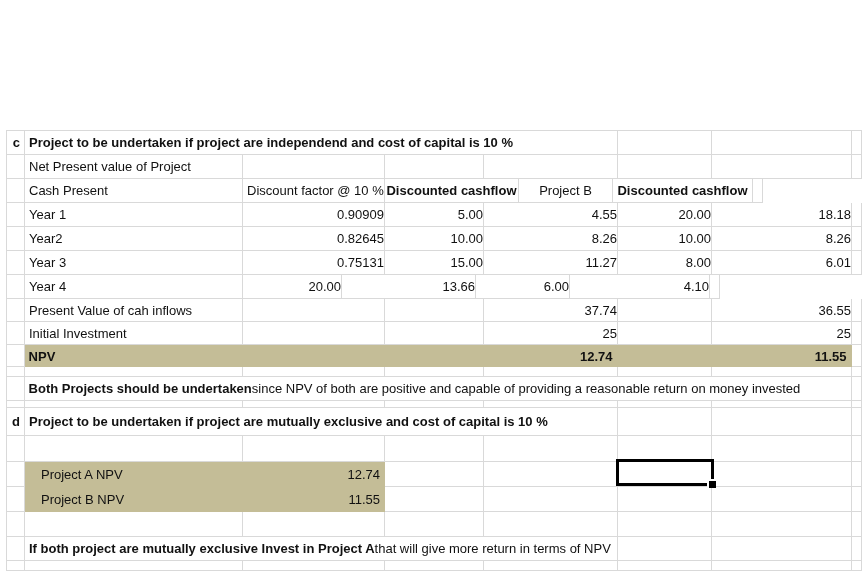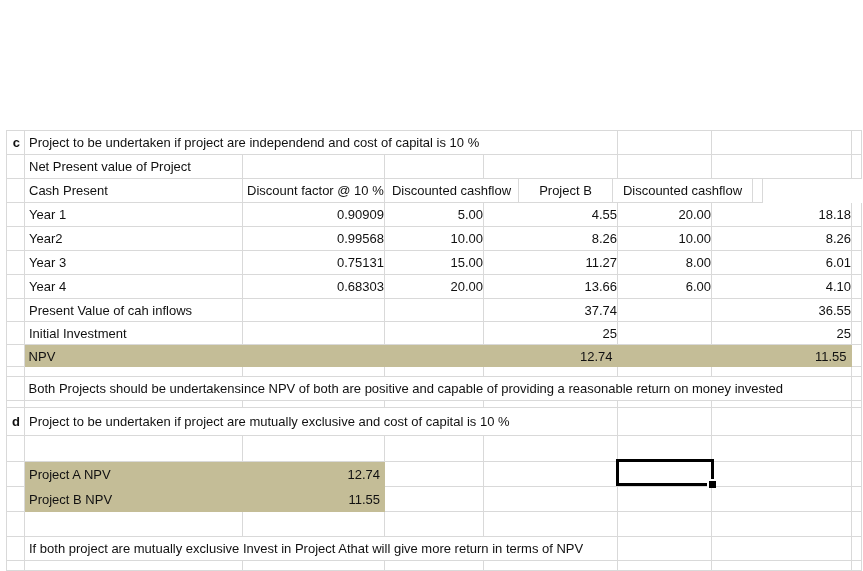--- a/index.html
+++ b/index.html
@@ -28,28 +28,28 @@
     display:flex;align-items:center;
     white-space:nowrap;overflow:visible;
     line-height:1;
   }
   .w-a{width:18px}.w-b{width:218px}.w-c{width:142px}.w-d{width:99px}
   .w-e{width:134px}.w-f{width:94px}.w-g{width:140px}.w-h{width:10px}
   .w-be{width:593px}.w-bg{width:848px}.w-bc{width:360px}
   .lbl{padding-left:4px}
   .num{justify-content:flex-end;}
   .ctr{justify-content:center}
-  .b{font-weight:400}
+  .b{font-weight:700}
   .rowlab{justify-content:flex-end;padding-right:4px;font-weight:700}
   .tan{background:var(--tan);border-right:none;border-bottom:none}
   .tan .sub{display:flex;align-items:center;height:100%;box-sizing:border-box}
   .sub-b{width:218px;padding-left:4px}
   .sub-cde{width:375px;justify-content:flex-end;padding-right:5px}
   .sub-fg{width:234px;justify-content:flex-end;padding-right:5px}
-  .sub-grow{flex:1;padding-left:4px}
+  .sub-grow{flex:1;padding-left:16px}
   .sub-val{width:120px;justify-content:flex-end;padding-right:5px}
   .selection{
     position:absolute;left:616px;top:459px;width:98px;height:27px;
     box-sizing:border-box;border:3px solid #000;background:transparent;
   }
   .fill-handle{
     position:absolute;right:-5px;bottom:-5px;width:9px;height:9px;
     background:#000;border-top:2px solid #fff;border-left:2px solid #fff;
     box-sizing:border-box;
   }
@@ -95,21 +95,21 @@
     <div class="cell w-d num">5.00</div>
     <div class="cell w-e num">4.55</div>
     <div class="cell w-f num">20.00</div>
     <div class="cell w-g num">18.18</div>
     <div class="cell w-h"></div>
   </div>
 
   <div class="row h24">
     <div class="cell w-a"></div>
     <div class="cell w-b lbl">Year2</div>
-    <div class="cell w-c num">0.99568</div>
+    <div class="cell w-c num">0.82645</div>
     <div class="cell w-d num">10.00</div>
     <div class="cell w-e num">8.26</div>
     <div class="cell w-f num">10.00</div>
     <div class="cell w-g num">8.26</div>
     <div class="cell w-h"></div>
   </div>
 
   <div class="row h24">
     <div class="cell w-a"></div>
     <div class="cell w-b lbl">Year 3</div>
@@ -117,21 +117,20 @@
     <div class="cell w-d num">15.00</div>
     <div class="cell w-e num">11.27</div>
     <div class="cell w-f num">8.00</div>
     <div class="cell w-g num">6.01</div>
     <div class="cell w-h"></div>
   </div>
 
   <div class="row h24">
     <div class="cell w-a"></div>
     <div class="cell w-b lbl">Year 4</div>
-    <div class="cell w-c num">0.68303</div>
     <div class="cell w-d num">20.00</div>
     <div class="cell w-e num">13.66</div>
     <div class="cell w-f num">6.00</div>
     <div class="cell w-g num">4.10</div>
     <div class="cell w-h"></div>
   </div>
 
   <div class="row h23">
     <div class="cell w-a"></div>
     <div class="cell w-b lbl">Present Value of cah inflows</div>

